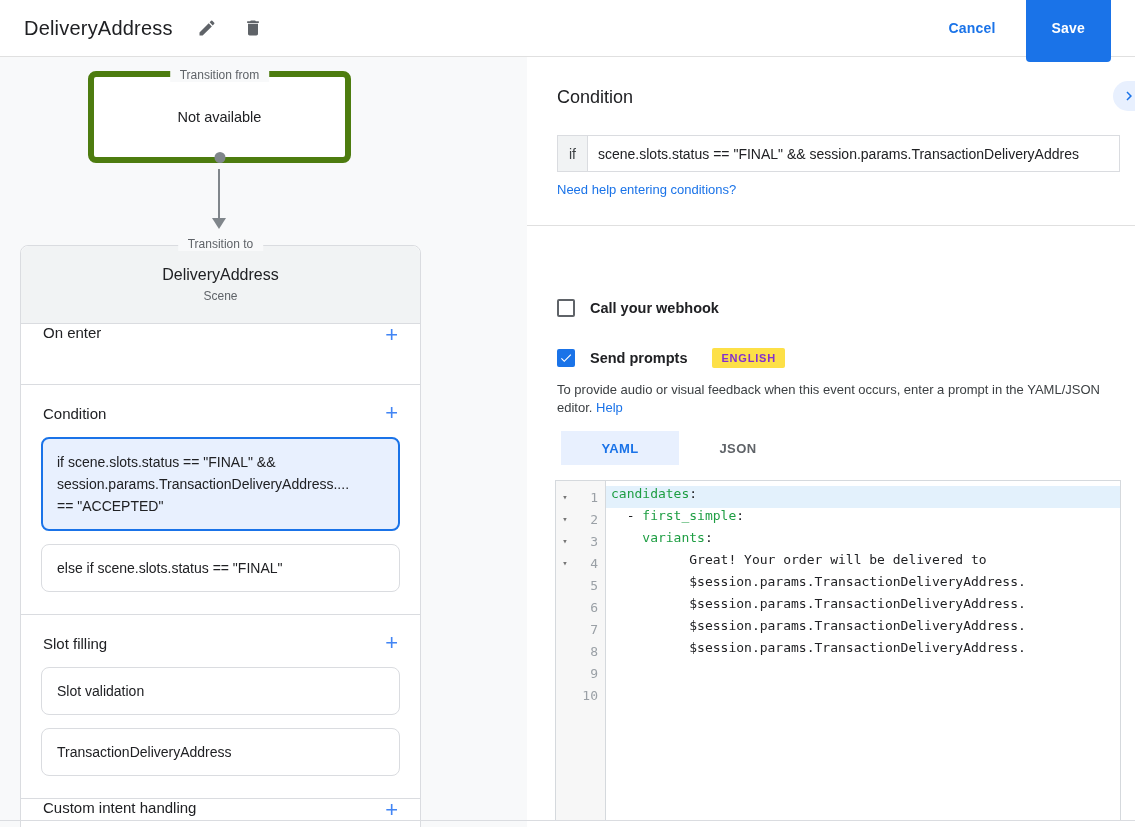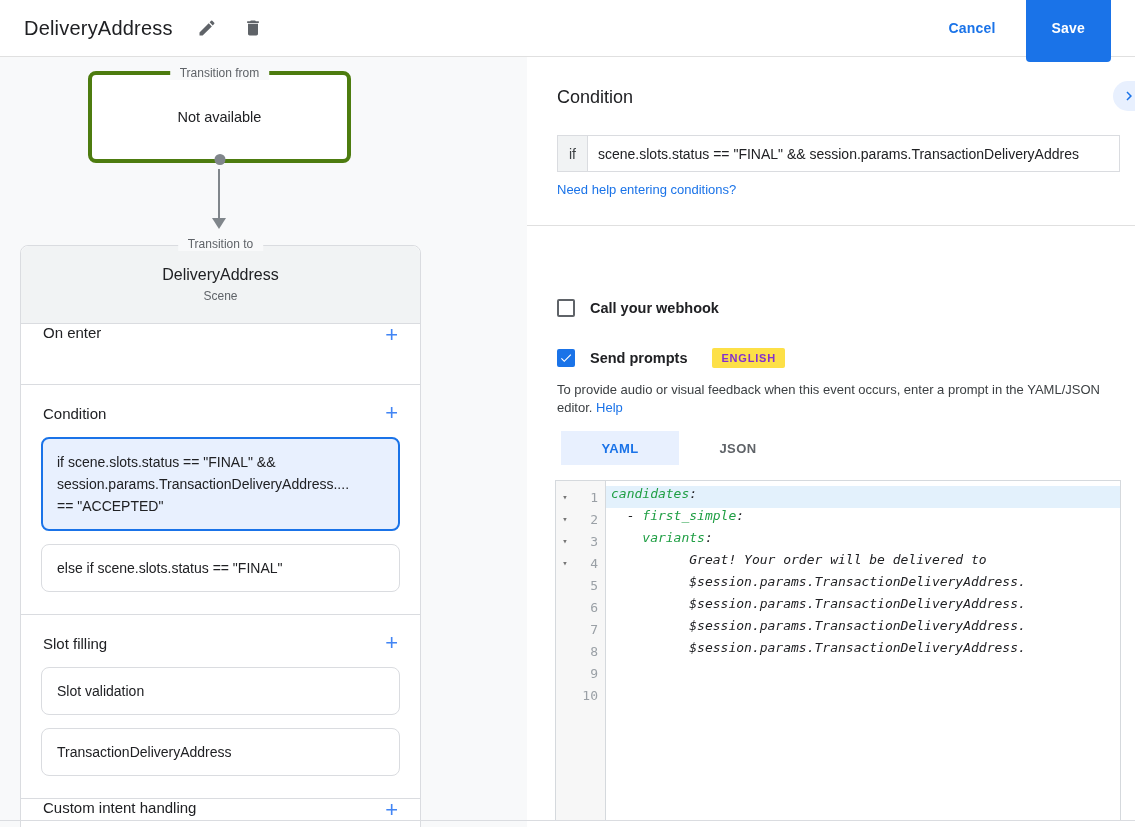--- a/index.html
+++ b/index.html
@@ -22,21 +22,21 @@
                  border-radius:4px; padding:26px 26px; cursor:pointer; letter-spacing:.2px; }
 
   .body { position:absolute; top:57px; left:0; width:1135px; height:770px; }
 
   
   .left-panel { position:absolute; left:0; top:0; width:527px; height:770px;
                 background:#f8f9fa; overflow:hidden; }
   .legend { position:absolute; top:-9px; left:50%; transform:translateX(-50%);
             background:#f8f9fa; padding:0 10px; font-size:12px; color:#5f6368; white-space:nowrap; }
   .from-box { position:absolute; left:88px; top:14px; width:263px; height:92px;
-              background:#fff; border:4px solid #4d7c0f; border-radius:8px; }
+              background:#fff; border:6px solid #4d7c0f; border-radius:8px; }
   .from-value { display:flex; align-items:center; justify-content:center; height:100%;
                 font-size:14.5px; color:#202124; }
   .node-dot { position:absolute; left:50%; bottom:-6px; transform:translateX(-50%);
               width:11px; height:11px; border-radius:50%; background:#80868b; }
   .connector-line { position:absolute; left:218px; top:112px; width:2px; height:50px; background:#80868b; }
   .connector-arrow { position:absolute; left:212px; top:161px; width:0; height:0;
                      border-left:7px solid transparent; border-right:7px solid transparent;
                      border-top:11px solid #80868b; }
 
   .to-card { position:absolute; left:20px; top:188px; width:401px; height:660px;
@@ -99,21 +99,21 @@
   .tab.active { background:#e8f0fe; color:#1a73e8; }
 
   
   .editor { position:absolute; left:28px; top:423px; width:566px; height:341px;
             border:1px solid #d5d9dd; display:flex; font-family:"DejaVu Sans Mono",monospace;
             font-size:13px; background:#fff; overflow:hidden; }
   .gutter { width:50px; background:#f7f7f7; border-right:1px solid #d5d9dd; padding-top:5px; flex:0 0 auto; }
   .gutter-row { height:22px; display:flex; align-items:center; }
   .fold { width:15px; text-align:center; font-size:9px; color:#757575; padding-left:3px; cursor:pointer; }
   .lnum { flex:1; text-align:right; padding-right:7px; color:#9aa0a6; }
-  .code { flex:1; padding-top:5px; overflow:hidden; cursor:text;font-style:italic; }
+  .code { flex:1; padding-top:5px; overflow:hidden; cursor:text; }
   .code-row { height:22px; white-space:pre; padding-left:5px; color:#202124; }
   .code-row.hl { background:#e3f1fc; }
   .tok-key { color:#1e9e43; }
   .tok-plain { color:#202124; }
 
   .bottom-line { position:absolute; left:0; top:820px; width:1135px; height:1px; background:#dadce0; }
 </style>
 </head>
 <body>
 

